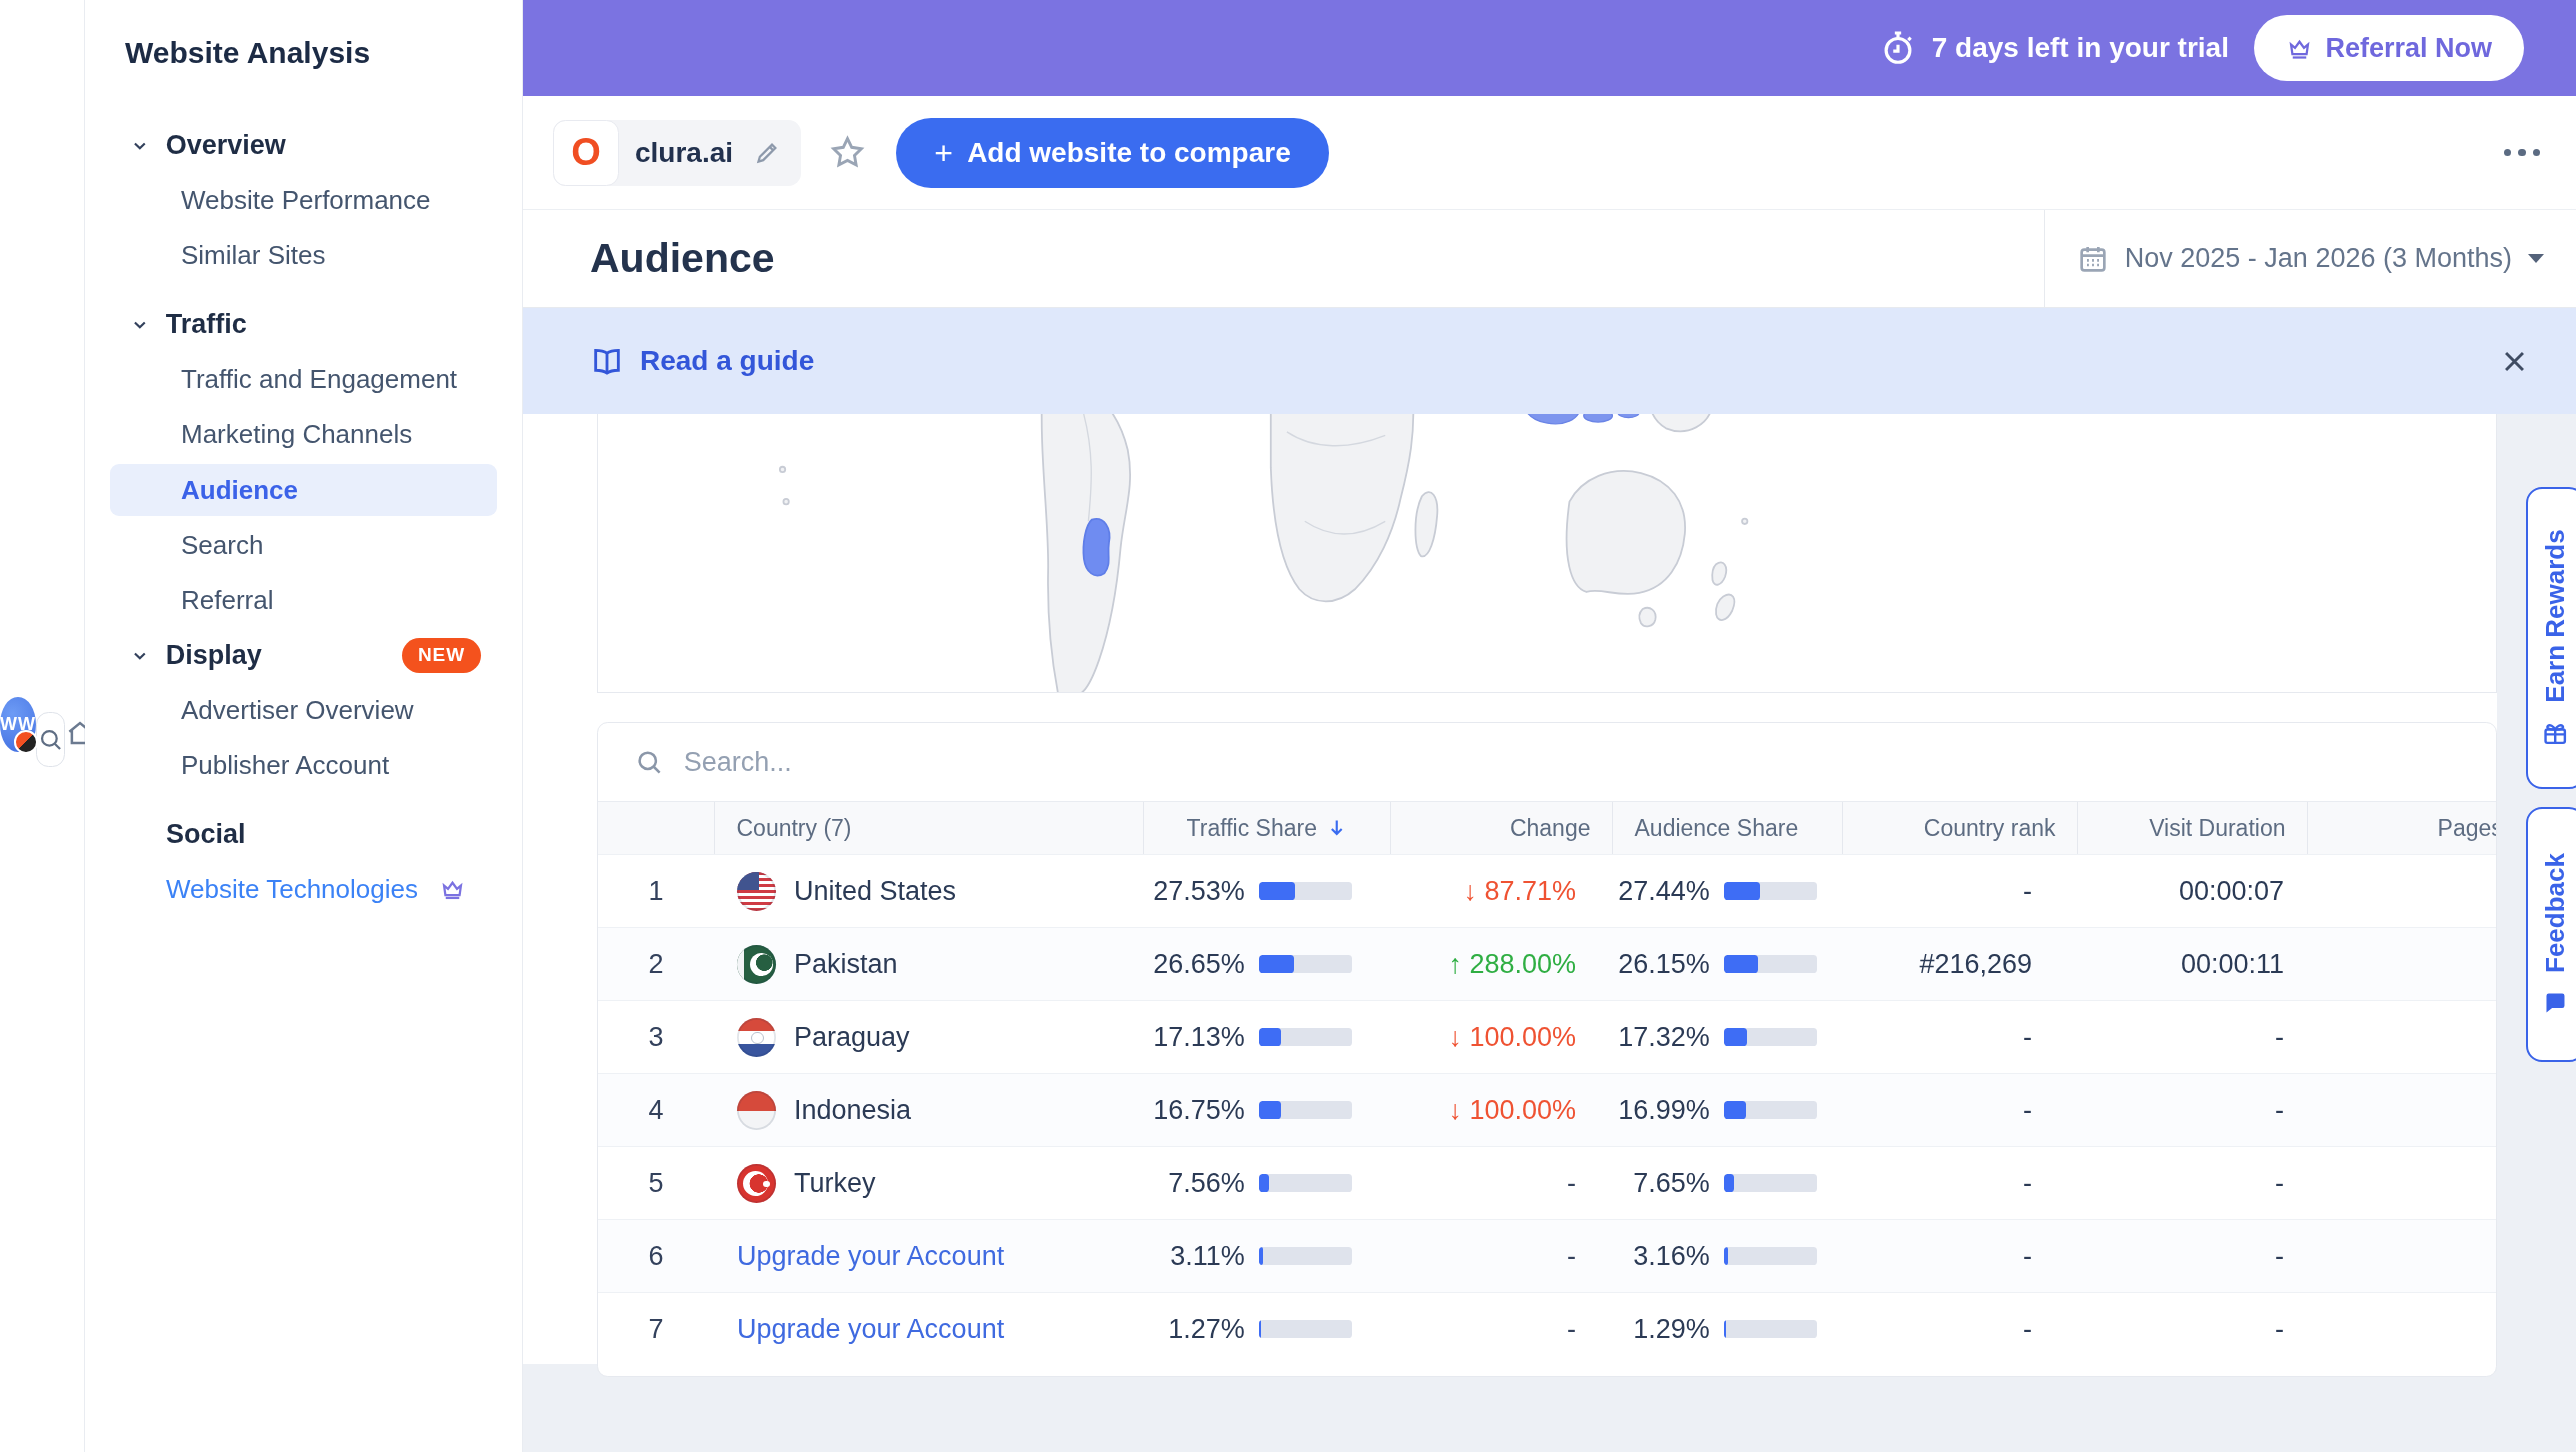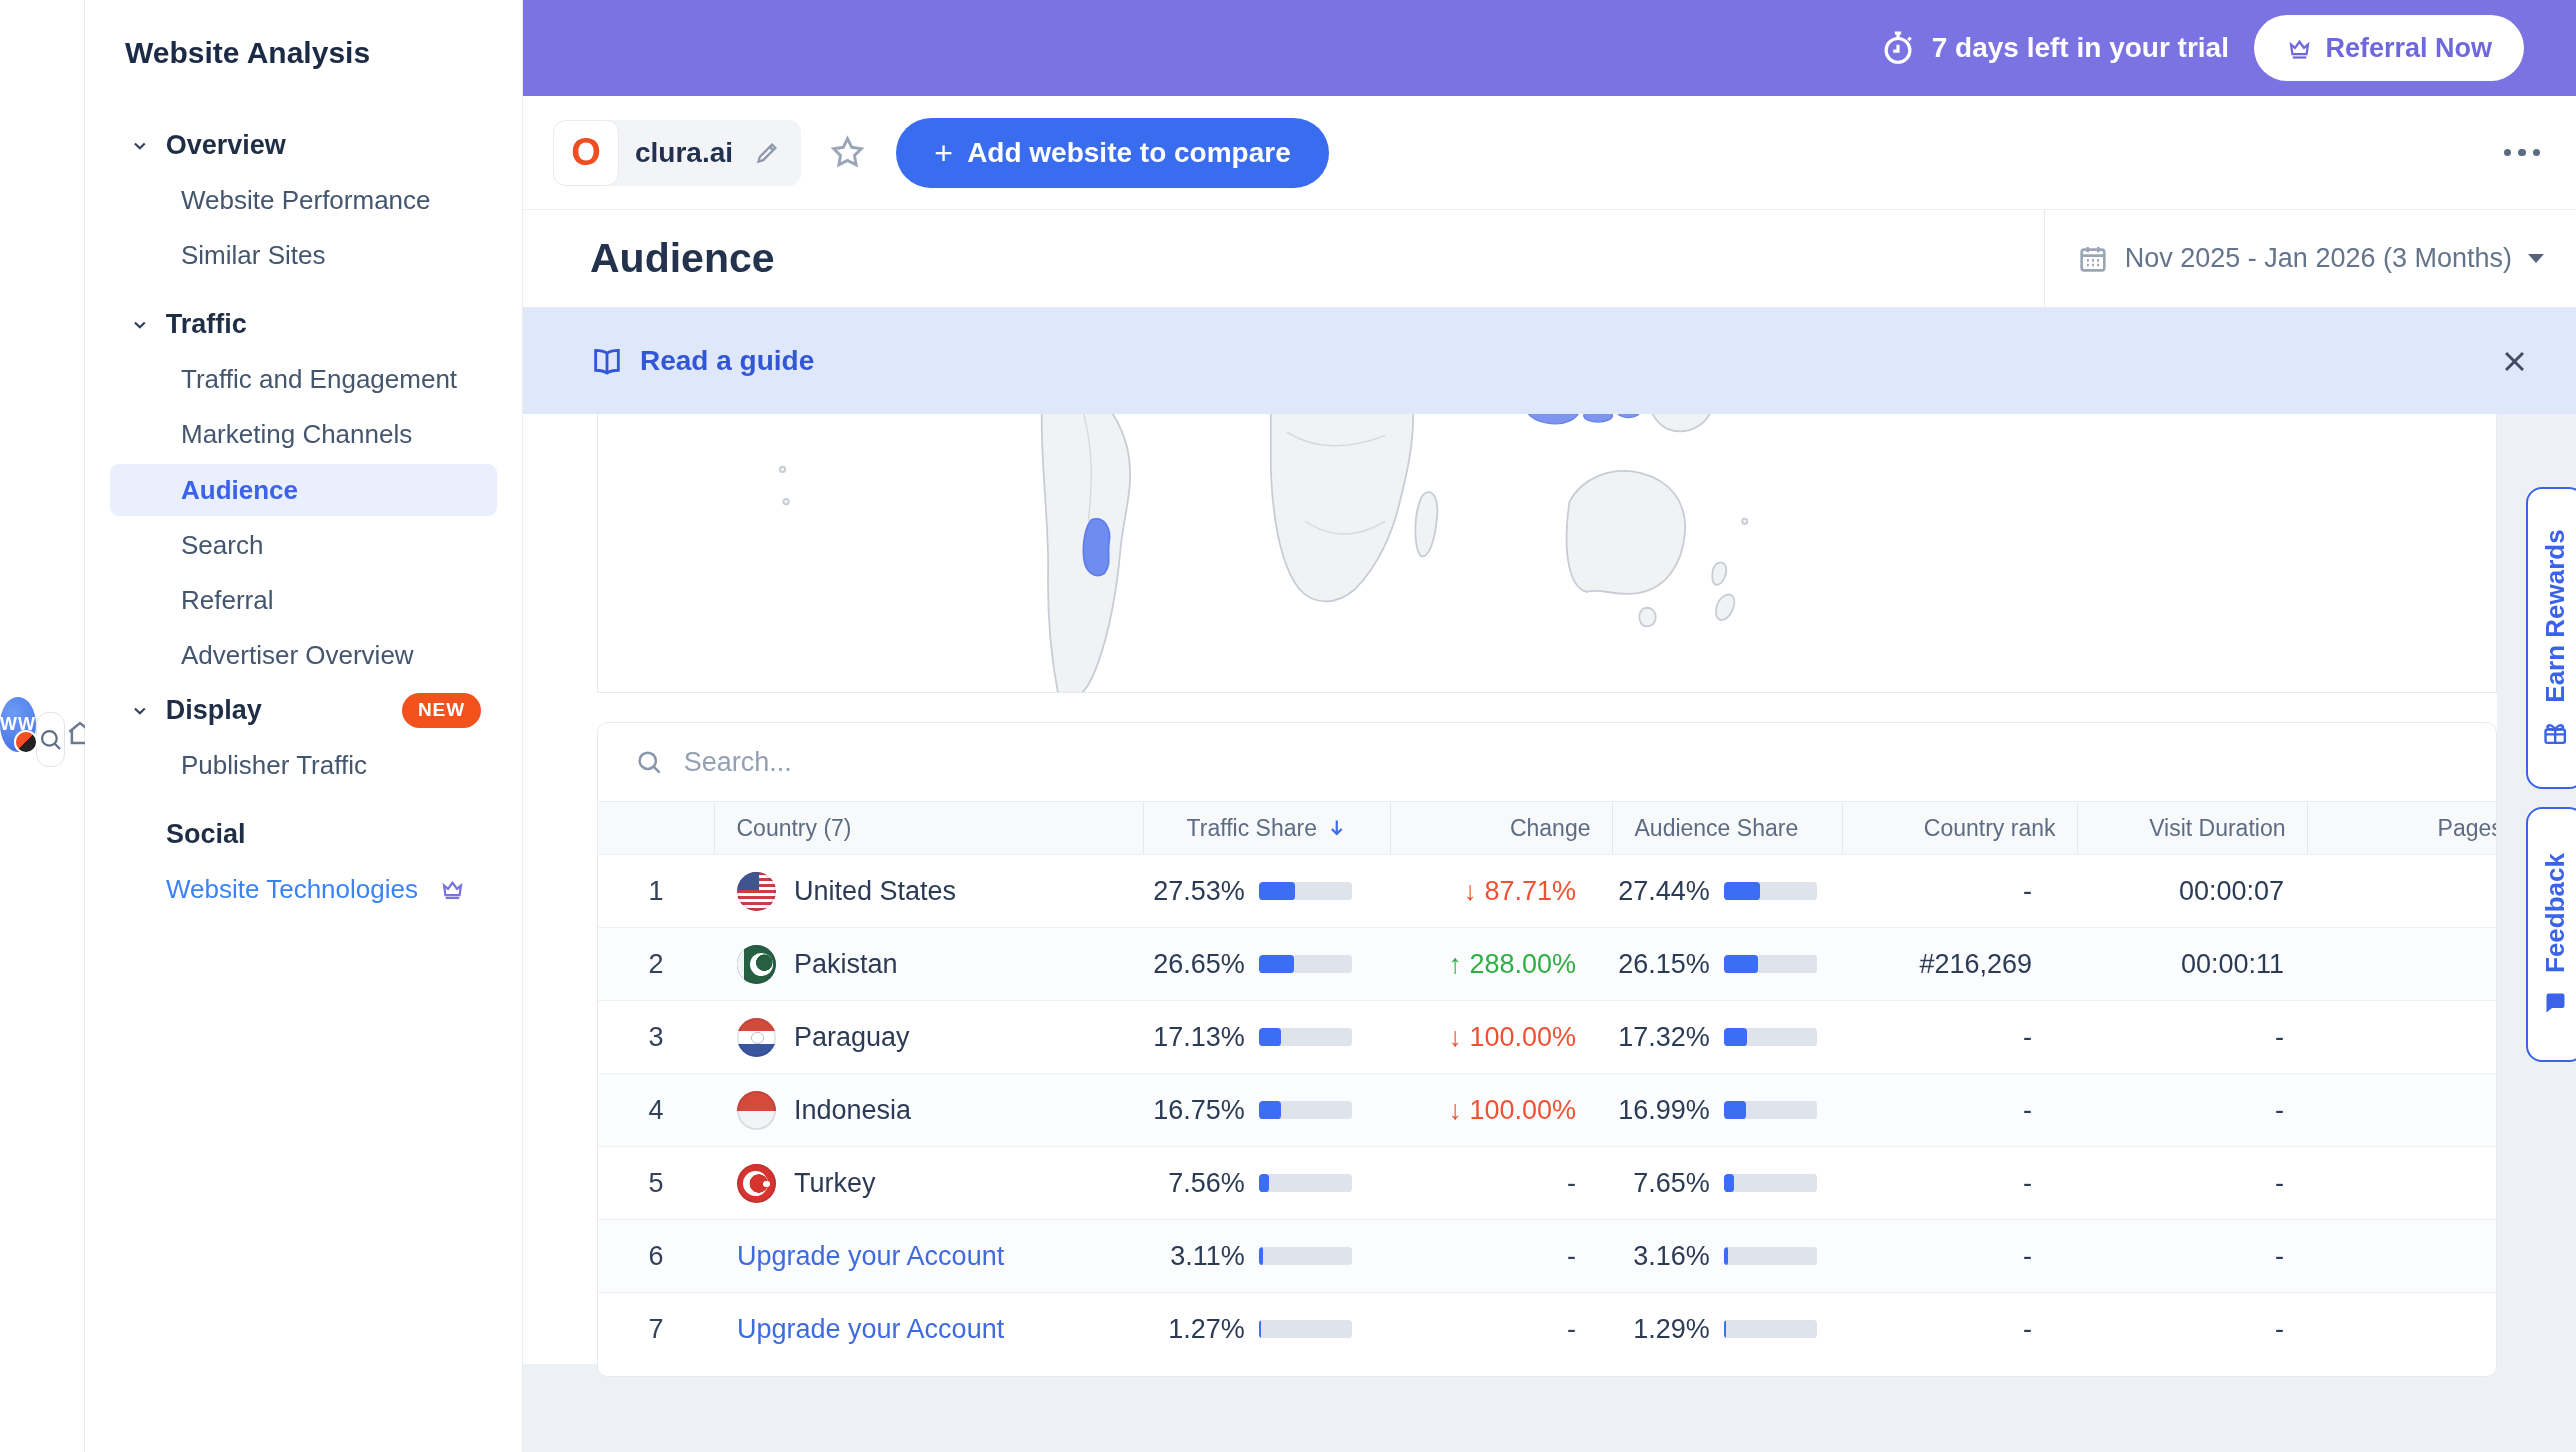--- a/index.html
+++ b/index.html
@@ -315,34 +315,34 @@
       </div>
     <div class="sb-item sb-active">
         <span>Audience</span>
       </div>
     <div class="sb-item">
         <span>Search</span>
       </div>
     <div class="sb-item">
         <span>Referral</span>
       </div>
-    <div class="sb-item">
-        <span>Advertiser Overview</span>
-      </div>
     <div class="sb-item sb-section">
       <span class="chev">
           <svg width="19.7" height="19.7" viewBox="0 0 24 24" fill="none" stroke="currentColor" stroke-width="2.6">
             <path d="M6 9l6 6 6-6"></path>
           </svg>
         </span>
       <span>Display</span>
       <span class="badge-new">NEW</span>
     </div>
     <div class="sb-item">
-        <span>Publisher Traffic</span>
+        <span>Advertiser Overview</span>
+      </div>
+    <div class="sb-item">
+        <span>Publisher Account</span>
       </div>
     <div class="sb-item sb-section sb-gap" style="padding-left:81px">
         <span>Social</span>
       </div>
     <div class="sb-item" style="padding-left:81px;color:#3b82f6">
       <span>Website Technologies</span>
       <span class="crown-m">
           <svg width="27" height="27" viewBox="0 0 24 24" fill="none" stroke="currentColor" stroke-width="2">
             <path d="M4.5 8.5L8 11.5 12 6l4 5.5 3.5-3-1.2 8.5H5.7z"></path>
             <path d="M6 19.5h12"></path>

